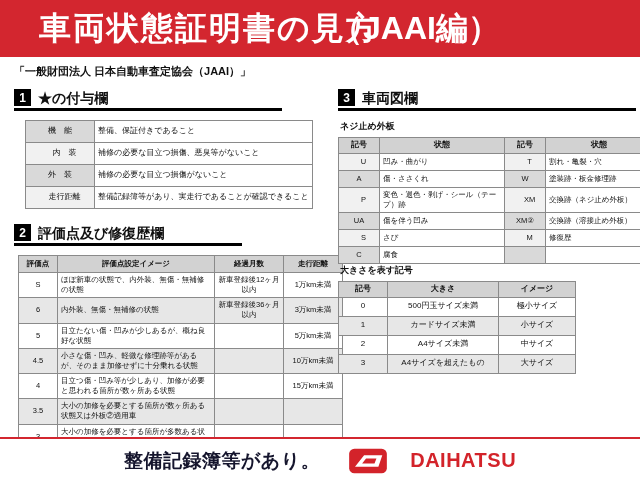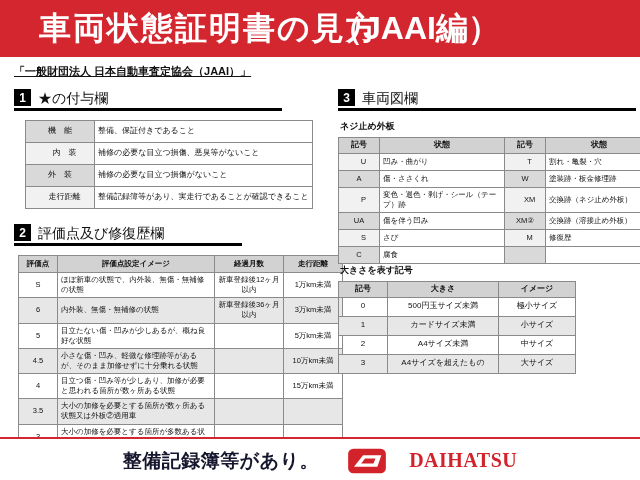--- a/index.html
+++ b/index.html
@@ -11,36 +11,36 @@
   }
   
   .banner{
     height:57px;background:#d3262f;color:#fff;
     display:flex;align-items:center;justify-content:space-between;
     padding:0 42px 0 28px;box-sizing:border-box;
   }
   .banner .t1{font-size:32px;font-weight:900;letter-spacing:2px;white-space:nowrap;}
   .banner .t2{font-size:32px;font-weight:900;white-space:nowrap;}
   
-  .subtitle{font-size:11px;font-weight:bold;margin:7px 0 2px 14px;text-decoration:underline;}
+  .subtitle{font-size:11px;font-weight:bold;margin:7px 0 2px 14px;}
   
   .content{display:flex;gap:12px;padding:2px 8px 0 14px;box-sizing:border-box;}
   .col-left{width:312px;flex:none;}
   .col-right{width:298px;flex:none;}
   
   .sec-head{
     display:flex;align-items:flex-end;gap:7px;
     border-bottom:3px solid #000;margin:6px 0 9px 0;padding-bottom:2px;
   }
   .sec-num{
     background:#000;color:#fff;width:17px;height:17px;flex:none;
     display:flex;align-items:center;justify-content:center;
     font-weight:bold;font-size:12px;
   }
-  .sec-title{font-size:14px;font-weight:400;line-height:1;padding-bottom:1px;white-space:nowrap;}
+  .sec-title{font-size:14px;font-weight:700;line-height:1;padding-bottom:1px;white-space:nowrap;}
   
   table{border-collapse:collapse;table-layout:fixed;}
   td,th{border:1px solid #8a8a8a;font-size:8px;line-height:1.35;padding:2px 3px;vertical-align:middle;}
   th{font-weight:bold;background:#d2d2d2;text-align:center;}
   .cell-c{text-align:center;}
   .cell-l{text-align:left;}
   .shade-a{background:#d9d9d9;}
   .shade-b{background:#f1f1f1;padding-left:12px;}
   .row-even td{background:#e7e7e7;}
   
@@ -68,21 +68,21 @@
   .t4 .c2{width:104px;}
   .t4 .c3{width:70px;}
   
   .footer{
     position:absolute;left:0;right:0;top:437px;height:43px;
     border-top:2px solid #d3262f;
     display:flex;align-items:center;justify-content:center;gap:28px;
     background:#fff;
   }
   .slogan{font-size:19px;font-weight:900;color:#15152d;letter-spacing:0.5px;}
-  .brandrow{display:flex;align-items:center;gap:22px;font-family:Liberation Serif, serif;}
+  .brandrow{display:flex;align-items:center;gap:22px;}
   .brand{color:#d3232a;font-size:20px;font-weight:900;letter-spacing:0.5px;}
 </style>
 </head>
 <body>
 
 <div class="banner">
   <span class="t1">車両状態証明書の見方</span>
   <span class="t2">（JAAI編）</span>
 </div>
 

